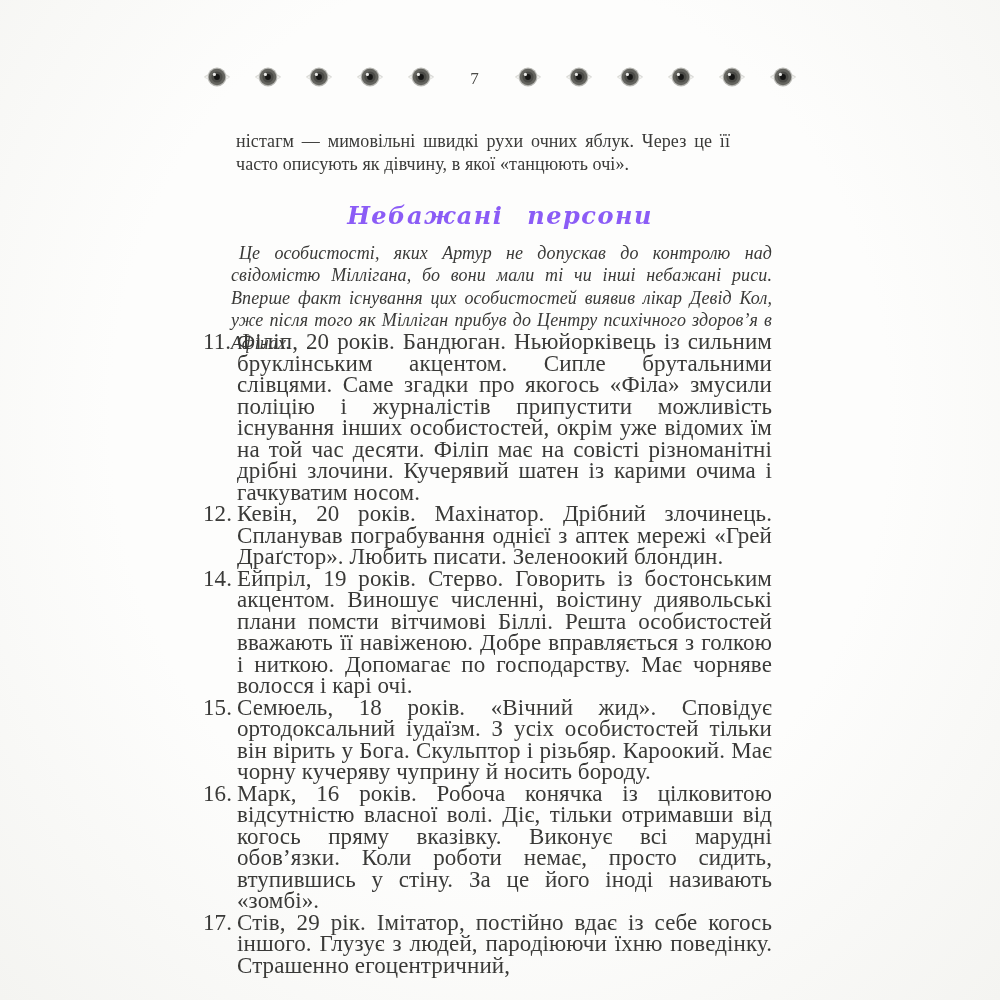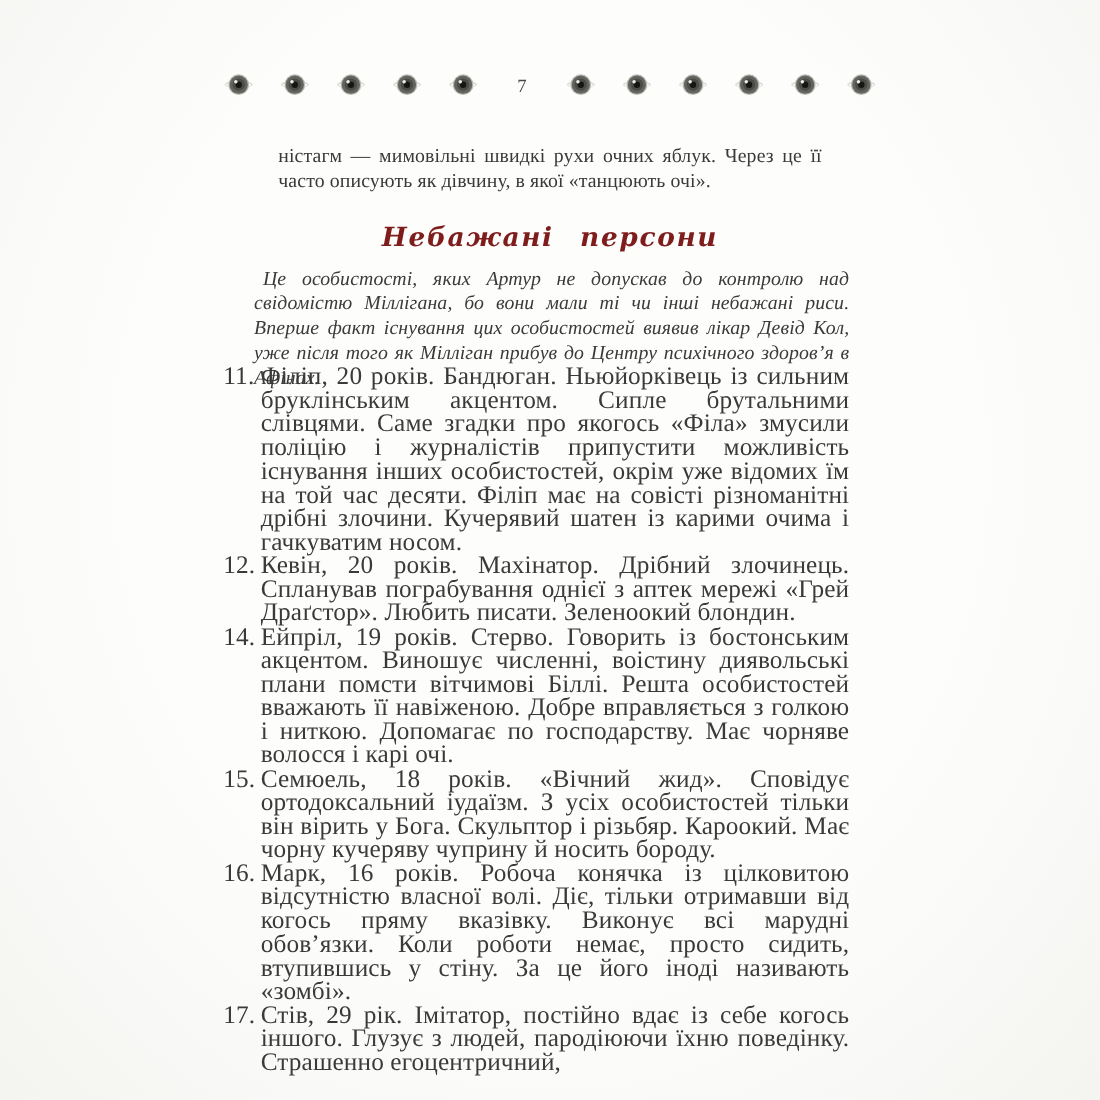--- a/index.html
+++ b/index.html
@@ -43,38 +43,38 @@
     font-size: 17px;
     color: #4a4a47;
     padding: 0 6px;
     line-height: 1;
     transform: translateY(1px);
   }
 
   
   .continuation {
     position: absolute;
-    left: 253px;
+    left: 236px;
     top: 112px;
     width: 494px;
     font-size: 18px;
     line-height: 23px;
     text-align: justify;
     letter-spacing: 0.1px;
   }
   .heading {
     position: absolute;
     left: 200px;
     top: 181px;
     width: 600px;
     text-align: center;
     font-family: "DejaVu Serif", serif;
     font-style: italic;
     font-size: 24px;
-    color: #7f1d1d;
+    color: #8b5cf6;
     letter-spacing: 1.5px;
     word-spacing: 14px;
   }
   .section-intro {
     position: absolute;
     left: 231px;
     top: 224px;
     width: 541px;
     font-size: 18px;
     line-height: 22.4px;

